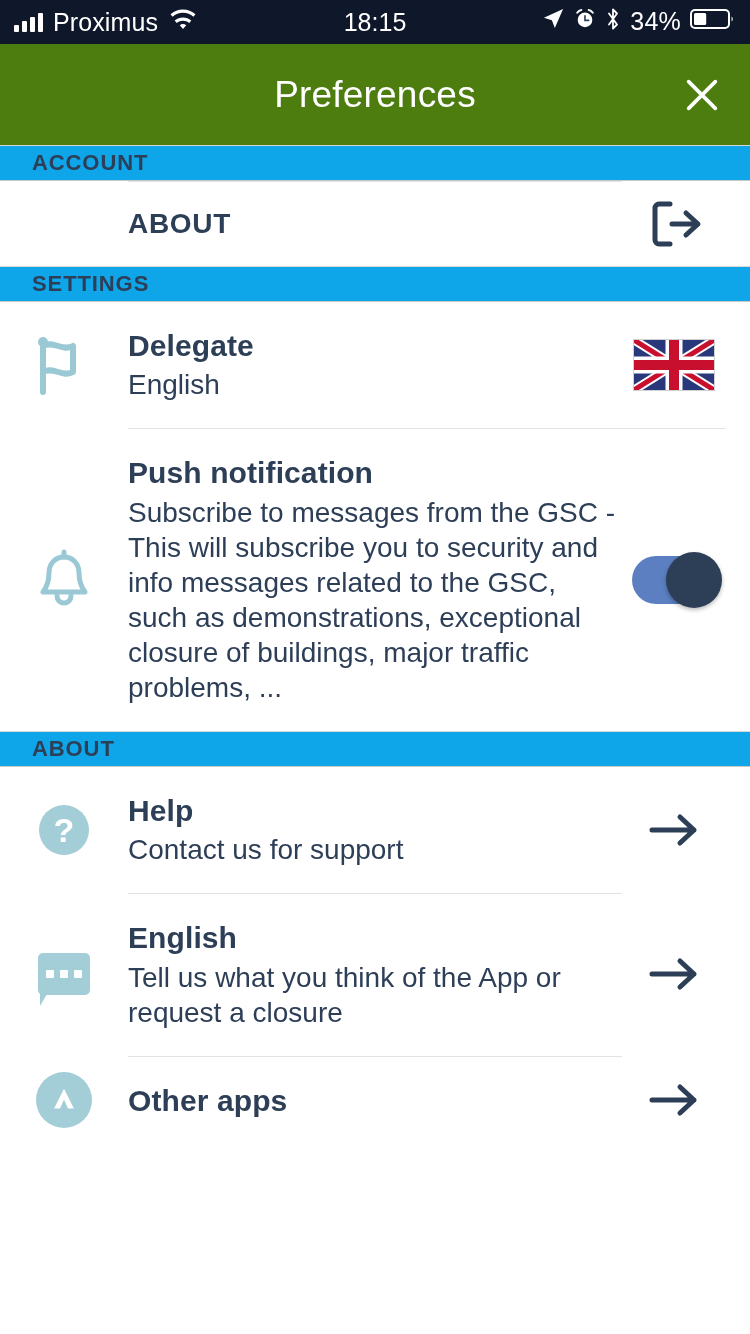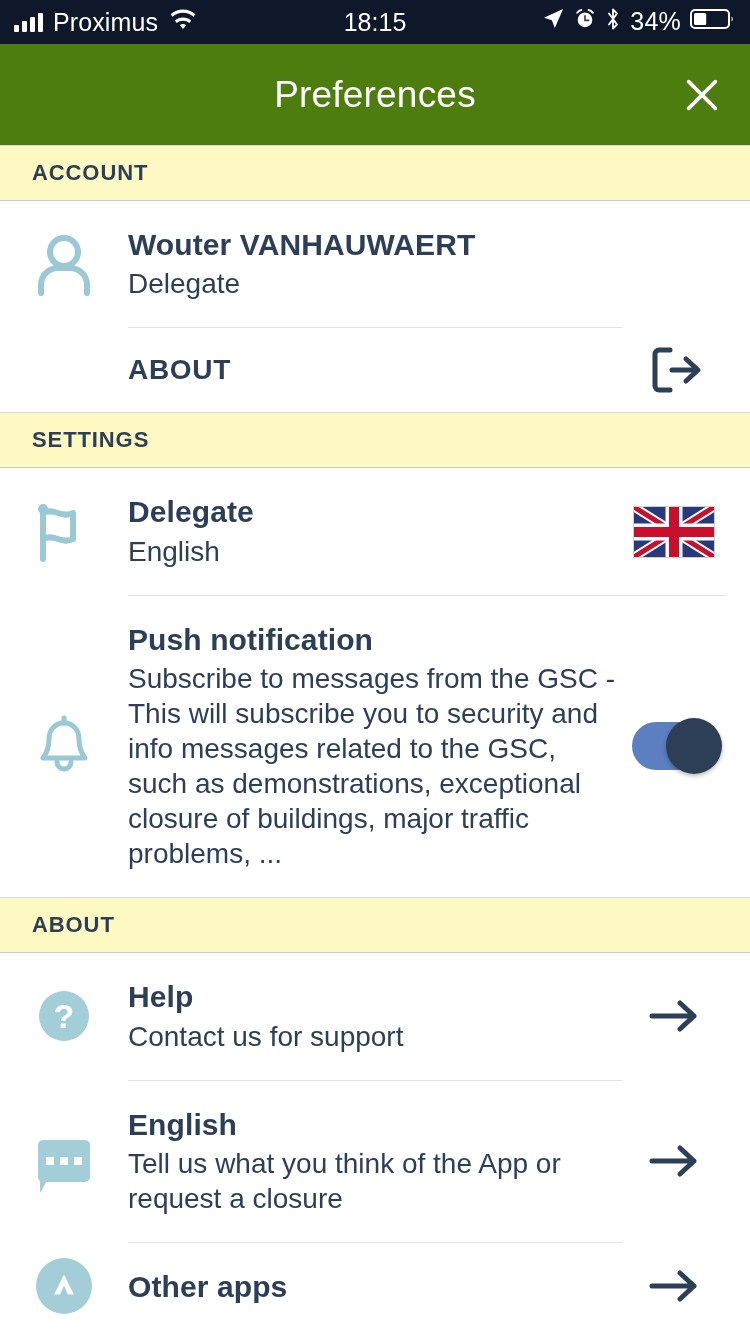--- a/index.html
+++ b/index.html
@@ -37,21 +37,21 @@
   }
   .nav-title{ color:#ffffff; font-size:37px; font-weight:400; letter-spacing:0.2px; }
   .nav-close{
     position:absolute; right:24px; top:50%; transform:translateY(-50%);
     width:48px; height:48px; display:flex; align-items:center; justify-content:center;
     cursor:pointer;
   }
 
   
   .section-header{
-    background:#fef9c3; height:56px; display:flex; align-items:center;
+    background:#0ea5e9; height:36px; display:flex; align-items:center;
     padding-left:32px; border-bottom:1px solid #c9c9c9; border-top:1px solid #d8d8d8;
   }
   .section-header span{
     font-size:22px; font-weight:700; color:#2d3e57; letter-spacing:0.9px;
   }
 
   
   .row{
     display:flex; align-items:center; background:#ffffff;
     padding:0 24px 0 0; position:relative;
@@ -185,33 +185,20 @@
       <svg width="40" height="40" viewBox="0 0 24 24">
           <path d="M4 4L20 20M20 4L4 20" stroke="#ffffff" stroke-width="2.2" stroke-linecap="round"></path>
         </svg>
     </span>
   </div>
 
   <div class="section-header">
     <span>ACCOUNT</span>
   </div>
 
-  <div class="row">
-    <div class="row-icon">
-      <svg width="64" height="66" viewBox="0 0 64 66">
-        <circle cx="32" cy="21" r="14" fill="none" stroke="#9ac8d4" stroke-width="6"></circle>
-        <path d="M9 62v-8a17 17 0 0 1 17-17h12a17 17 0 0 1 17 17v8" fill="none" stroke="#9ac8d4" stroke-width="6" stroke-linecap="round"></path>
-      </svg>
-    </div>
-    <div class="row-body">
-      <div class="row-title">Wouter VANHAUWAERT</div>
-      <div class="row-sub">Delegate</div>
-    </div>
-    <div class="row-action"></div>
-  </div>
 
   <div class="row">
     <div class="row-icon"></div>
     <div class="row-body divided">
       <div class="logout-label">ABOUT</div>
     </div>
     <div class="row-action">
       <svg width="56" height="52" viewBox="0 0 56 52">
         <path d="M24 6h-11a4 4 0 0 0-4 4v32a4 4 0 0 0 4 4h11" fill="none" stroke="#2d3e57" stroke-width="5" stroke-linecap="round"></path>
         <path d="M26 26h24M40 15l12 11-12 11" fill="none" stroke="#2d3e57" stroke-width="5" stroke-linecap="round" stroke-linejoin="round"></path>

